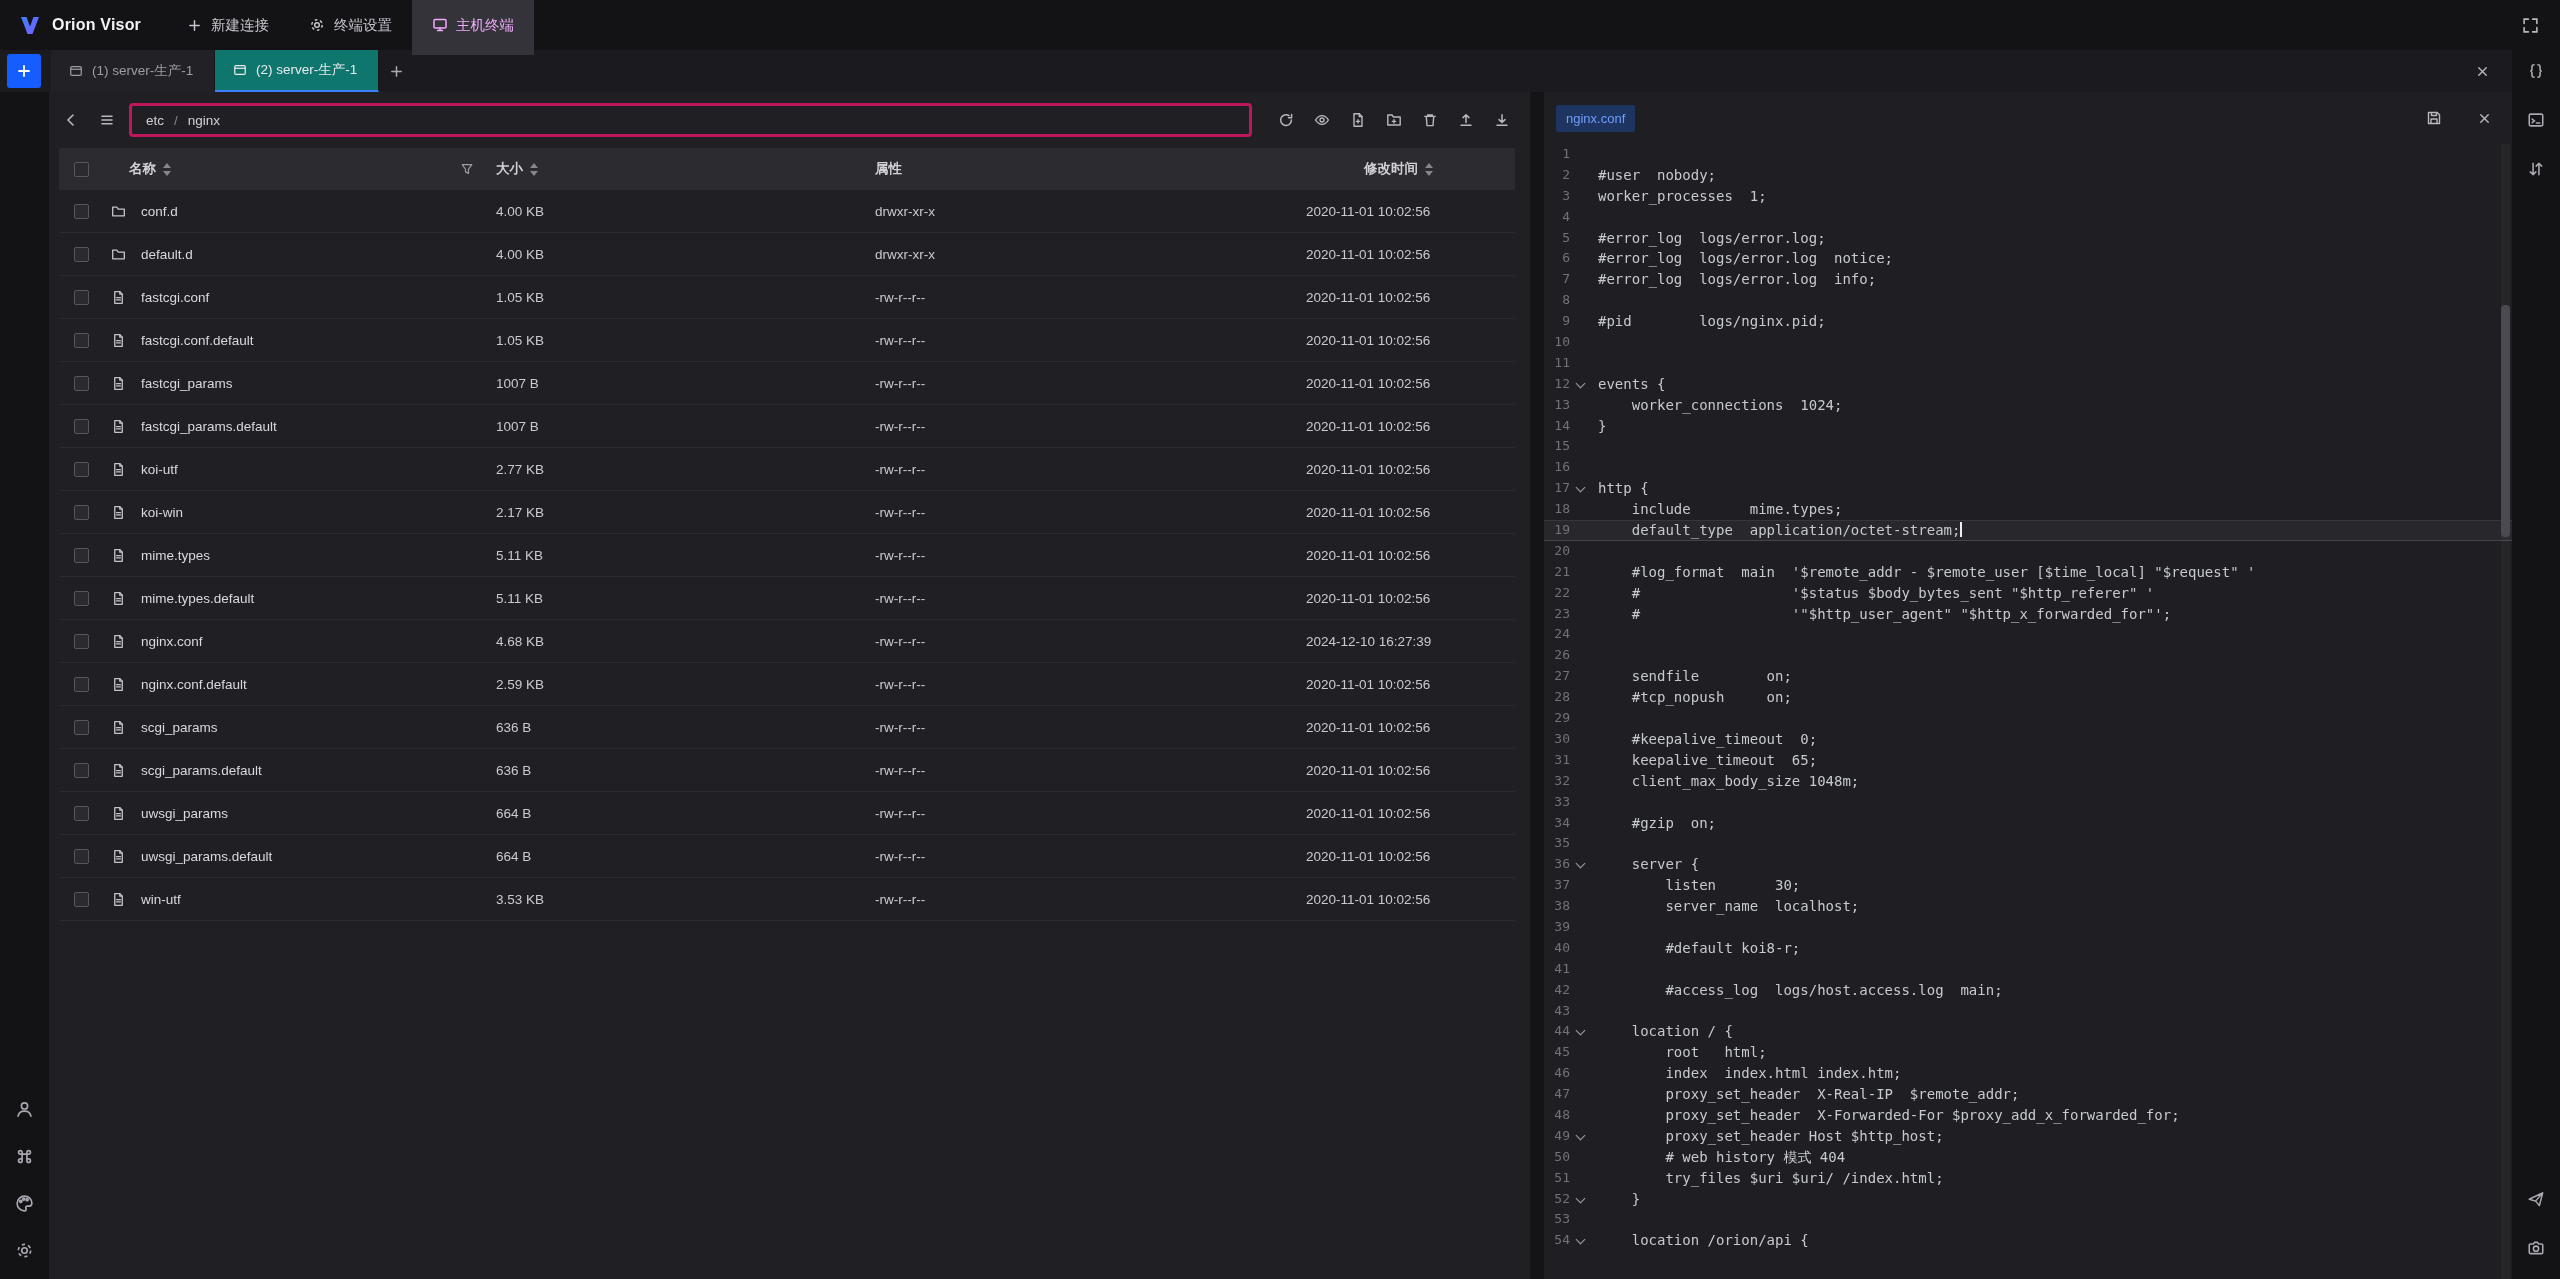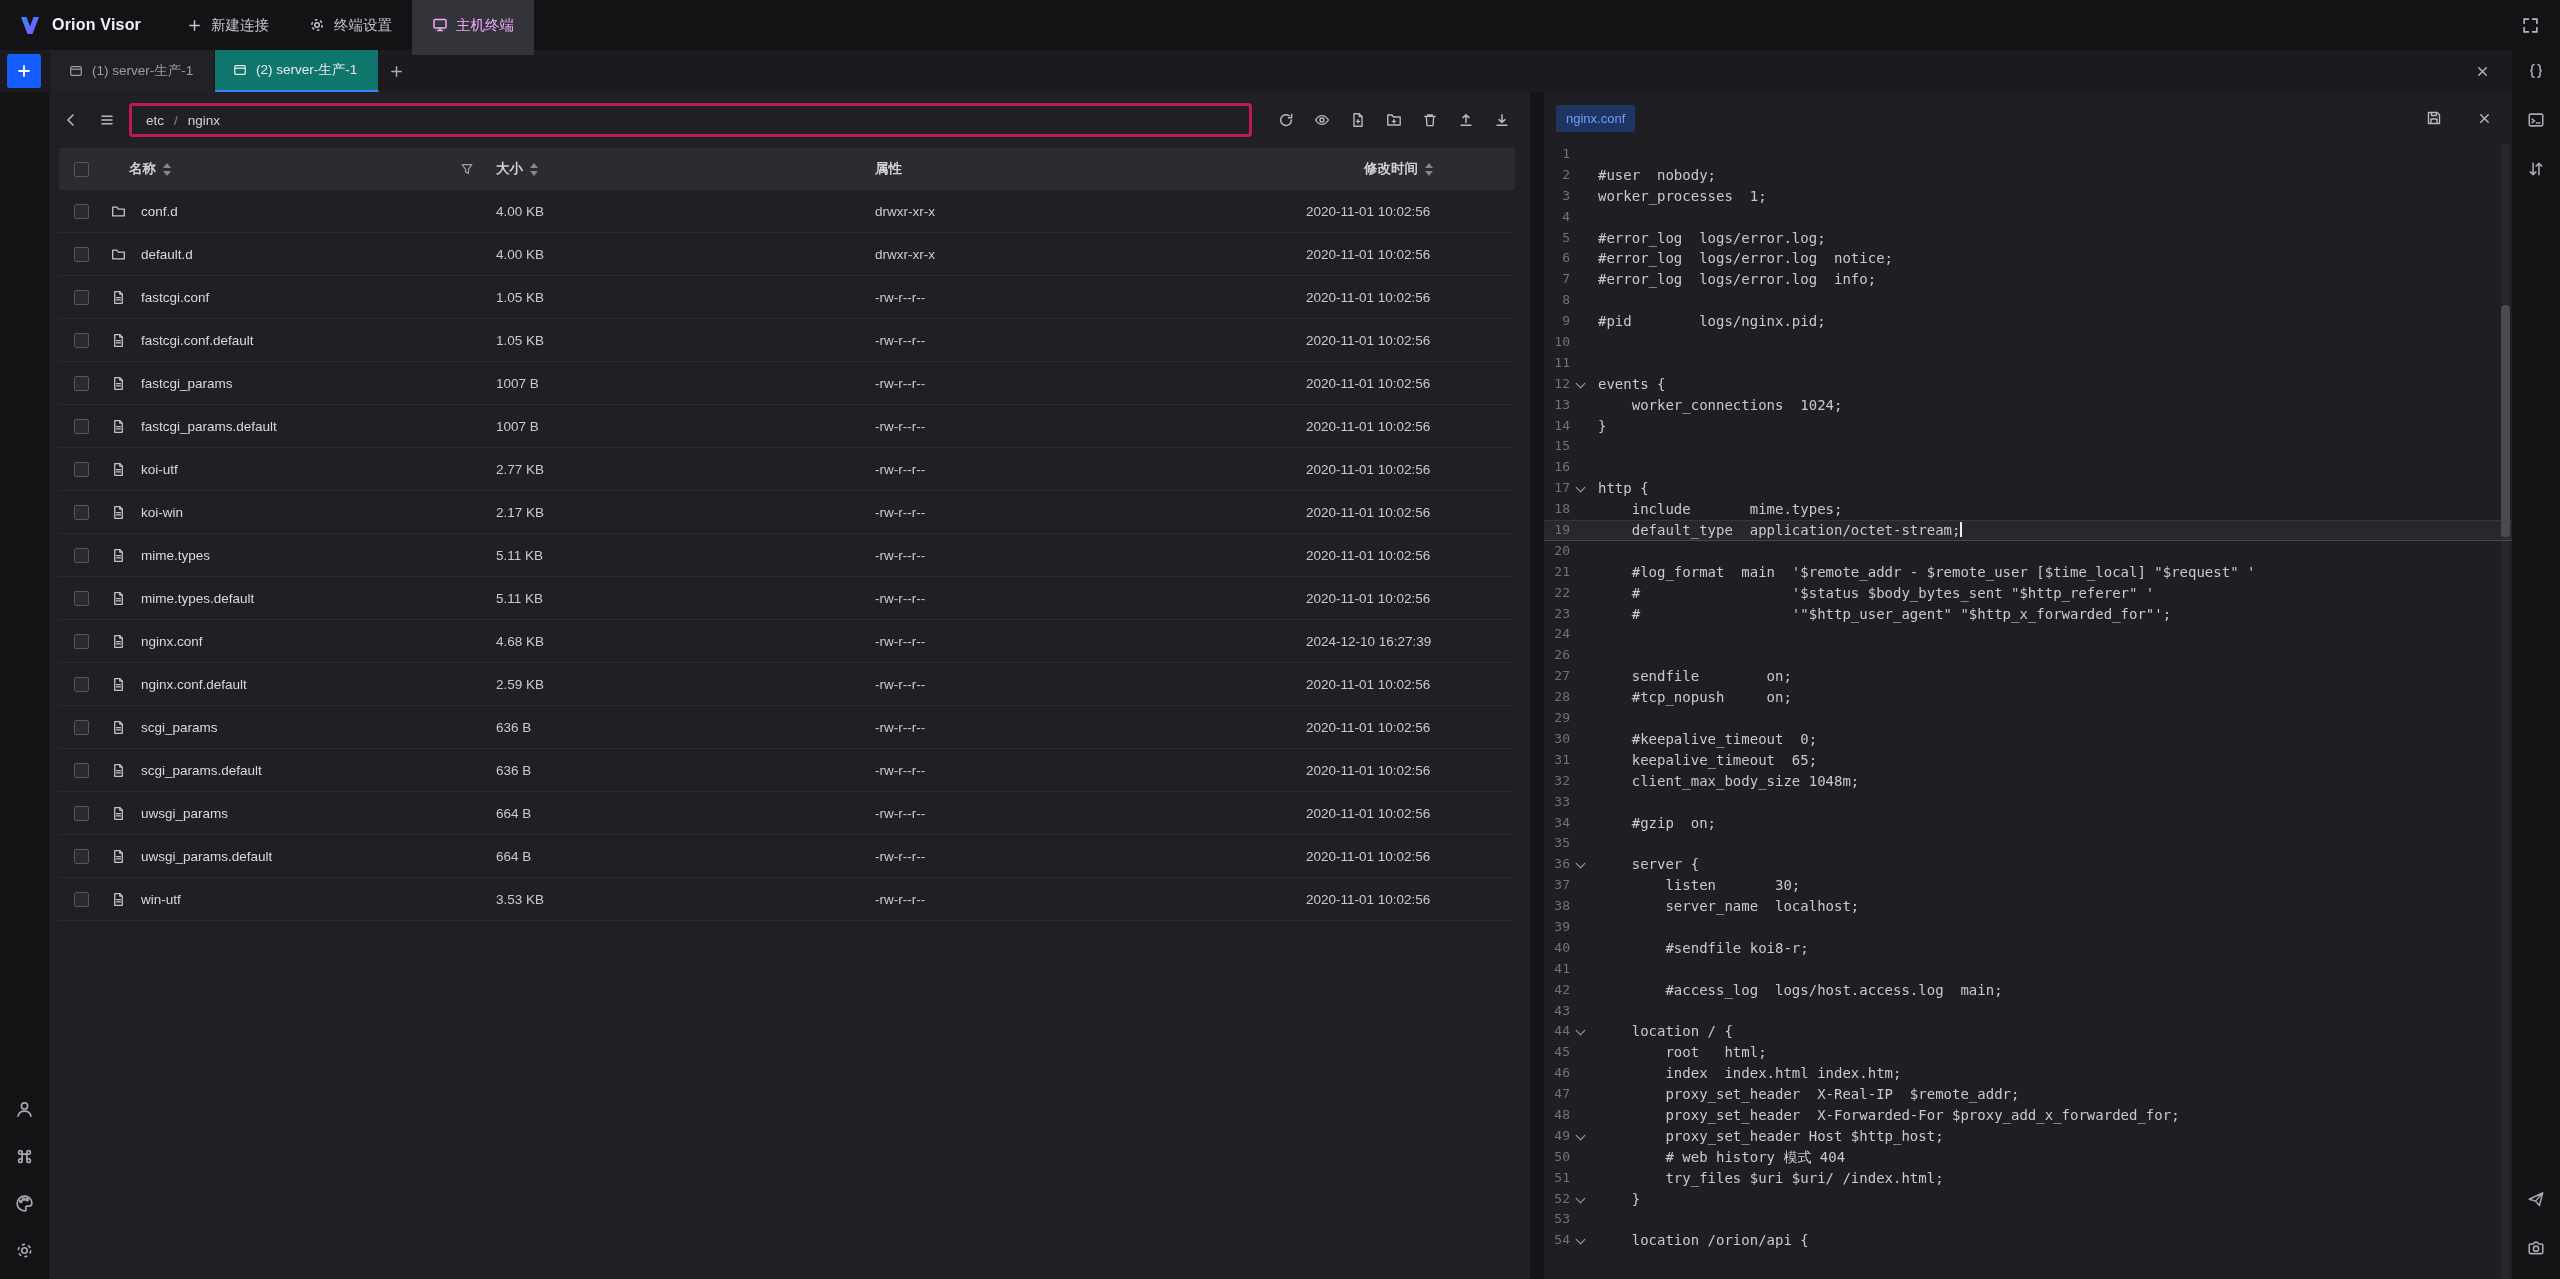--- a/index.html
+++ b/index.html
@@ -813,21 +813,21 @@
             <span class="code-text">        server_name  localhost;</span>
           </div>
           <div class="code-line">
             <span class="ln">39</span>
             <span class="fold"></span>
             <span class="code-text"></span>
           </div>
           <div class="code-line">
             <span class="ln">40</span>
             <span class="fold"></span>
-            <span class="code-text">        #sendfile koi8-r;</span>
+            <span class="code-text">        #default koi8-r;</span>
           </div>
           <div class="code-line">
             <span class="ln">41</span>
             <span class="fold"></span>
             <span class="code-text"></span>
           </div>
           <div class="code-line">
             <span class="ln">42</span>
             <span class="fold"></span>
             <span class="code-text">        #access_log  logs/host.access.log  main;</span>

